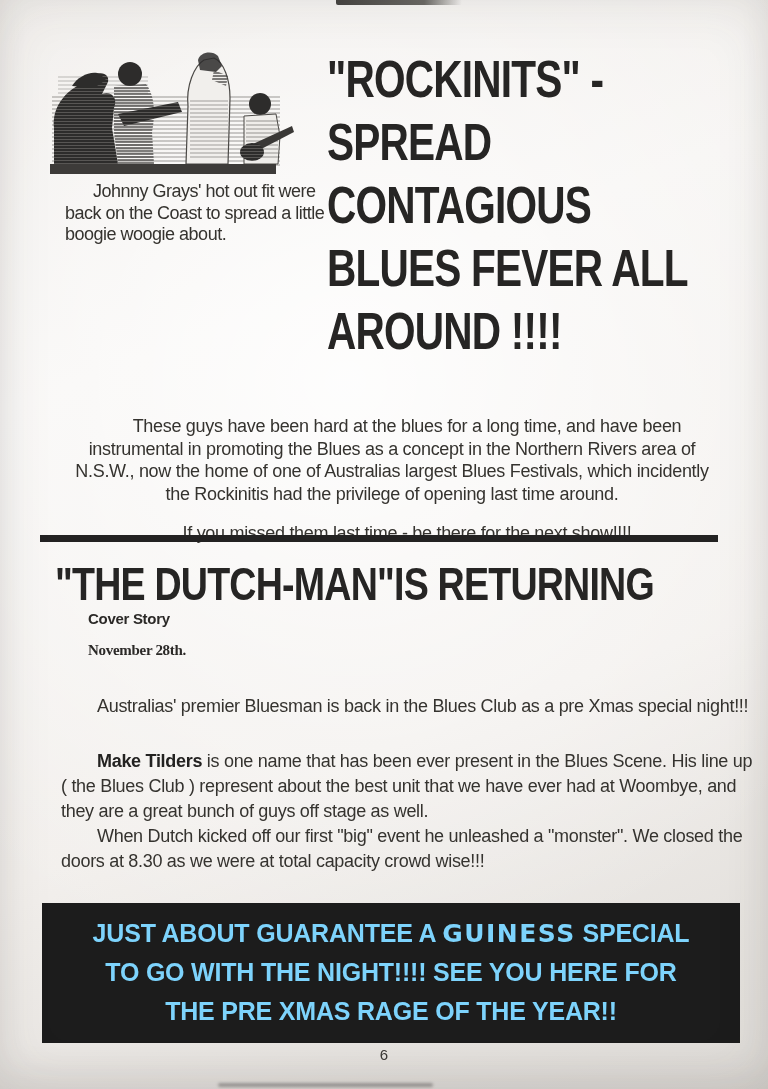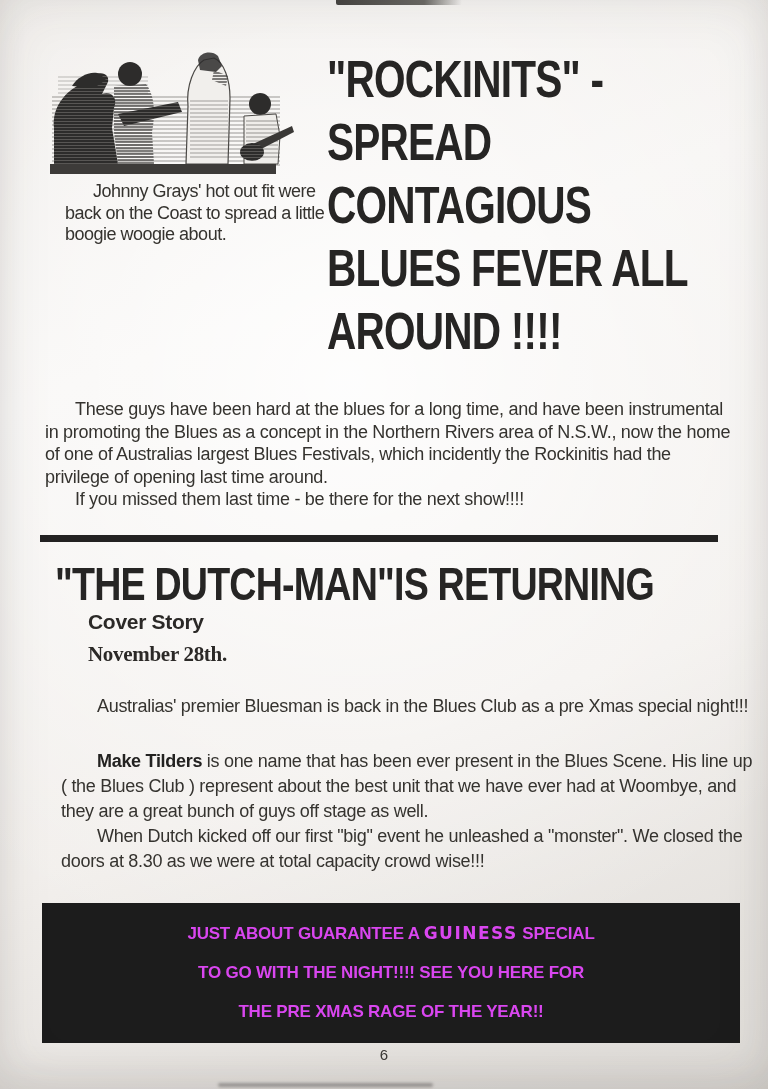--- a/index.html
+++ b/index.html
@@ -48,55 +48,55 @@
   .rock-headline .hl {
     font-weight: bold; font-size: 52px; line-height: 63px; letter-spacing: -1px;
     color: #262524; white-space: nowrap;
     transform: scaleX(0.78); transform-origin: 0 50%;
   }
 
   .rock-body {
     position: absolute; left: 45px; top: 398px; width: 694px;
     font-size: 18px; line-height: 22.5px; letter-spacing: -0.3px; color: #35332f;
   }
-  .rock-body p { margin: 0; text-indent: 30px; }
+  .rock-body p { margin: 17px; text-indent: 30px; text-align: center; }
 
   .divider {
     position: absolute; left: 40px; top: 535px; width: 678px; height: 7px;
     background: #232222;
   }
 
   .dutch-headline {
     position: absolute; left: 55px; top: 556px;
     font-weight: bold; font-size: 47px; letter-spacing: -1px; color: #262524;
     white-space: nowrap; transform: scaleX(0.80); transform-origin: 0 50%;
   }
   .kicker, .date-line {
     position: absolute; left: 88px;
-    font-weight: bold; font-size: 21px; letter-spacing: -0.3px; color: #2b2927;
+    font-weight: bold; font-size: 15px; letter-spacing: -0.3px; color: #2b2927;
   }
   .kicker { top: 610px; }
   .date-line { top: 642px; font-family: Liberation Serif, serif; }
 
   .dutch-p {
     position: absolute; left: 45px; width: 700px;
     font-size: 18px; line-height: 25px; letter-spacing: -0.3px; color: #35332f;
     margin: 16px; text-indent: 36px;
   }
   .dutch-p strong { font-weight: bold; color: #232221; }
   .p1 { top: 678px; }
   .p2 { top: 733px; }
   .p3 { top: 808px; }
   .p4 { top: 858px; }
 
   .banner {
     position: absolute; left: 42px; top: 903px; width: 698px; height: 140px;
     background: #1c1c1c;
-    color: #d946ef; text-align: center;
-    font-weight: bold; font-size: 17px; line-height: 39px; letter-spacing: -0.2px;
+    color: #7dd3fc; text-align: center;
+    font-weight: bold; font-size: 25px; line-height: 39px; letter-spacing: -0.2px;
     padding-top: 11px; box-sizing: border-box;
   }
   .banner .banner-line { white-space: nowrap; }
   .banner .guiness { letter-spacing: 1.5px; font-family: "DejaVu Sans", sans-serif; }
 
   .page-num {
     position: absolute; left: 0; top: 1046px; width: 768px;
     text-align: center; font-size: 15px; color: #3a3836;
   }
 </style>

